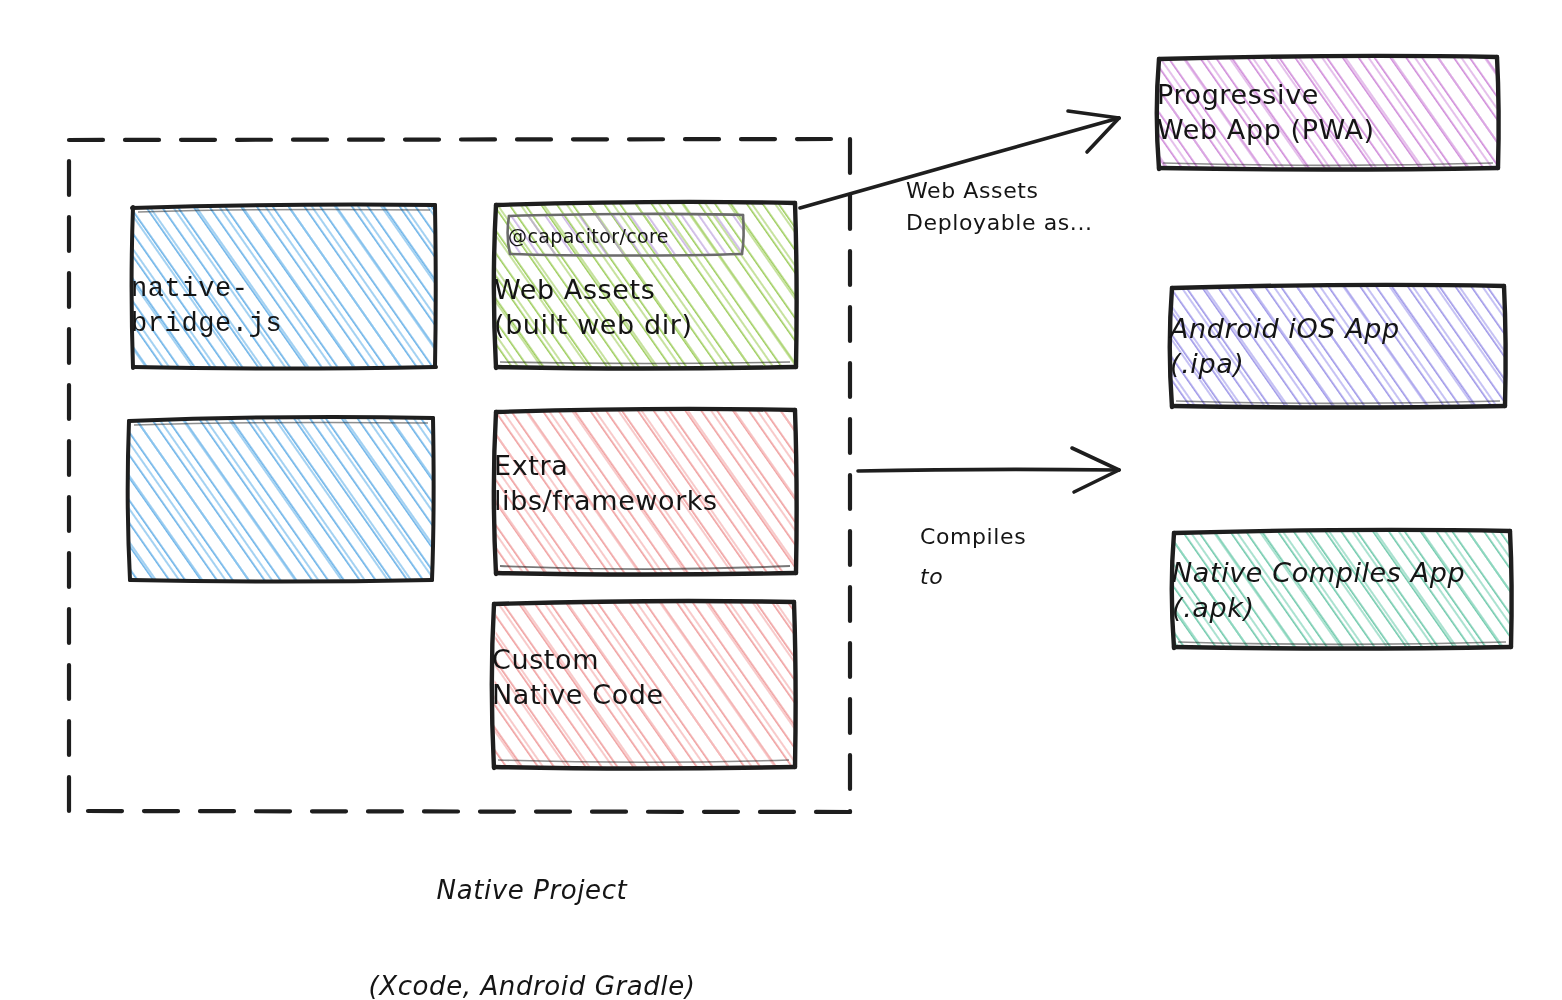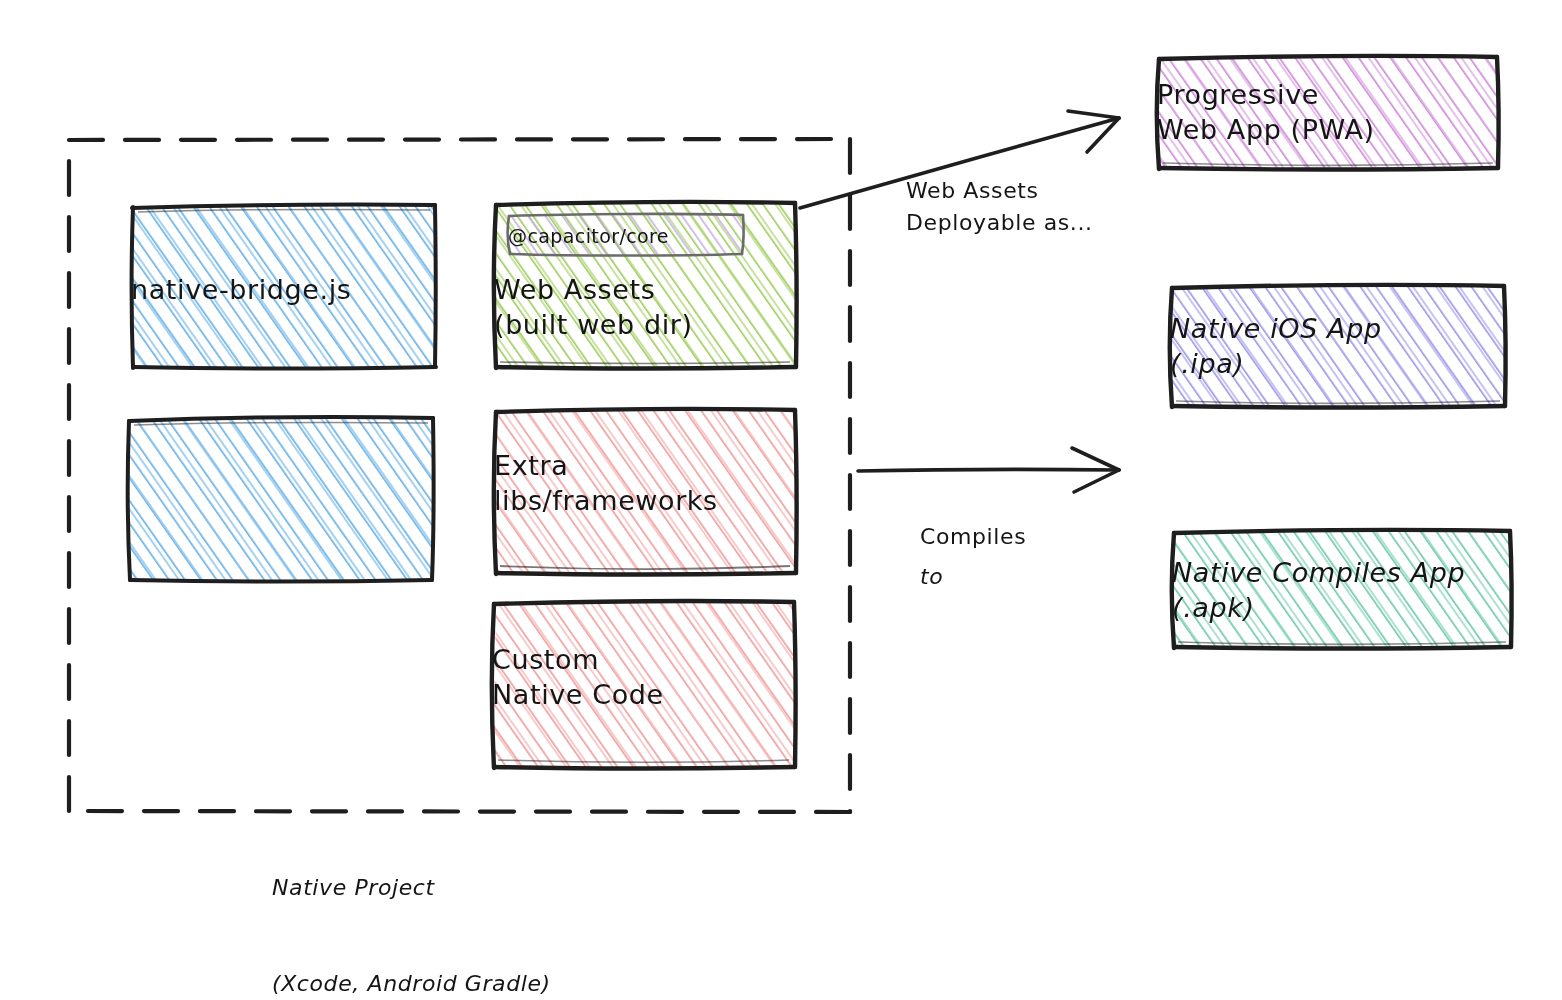--- a/index.html
+++ b/index.html
@@ -44,22 +44,22 @@
   }
   .lbl.small {
     font-size: 19px;
     letter-spacing: 0.4px;
   }
   .lbl.edge {
     font-size: 22px;
     line-height: 1.35;
   }
   .lbl.caption {
-    font-size: 22px;
-    text-align: left;
+    font-size: 26px;
+    text-align: center;
     line-height: 1.45;
   }
   .lbl.italicish {
     font-style: italic;
   }
 </style>
 </head>
 <body>
 
 <div id="canvas">
@@ -215,38 +215,38 @@
       <path d="M1119,118 L1087,152" fill="none" stroke="#1e1e1e" stroke-width="3.6" stroke-linecap="round"></path>
     </g>
 
     <g>
       <path d="M858,471 C950,469 1040,469 1119,470" fill="none" stroke="#1e1e1e" stroke-width="3.6" stroke-linecap="round"></path>
       <path d="M1119,470 L1072,448" fill="none" stroke="#1e1e1e" stroke-width="3.6" stroke-linecap="round"></path>
       <path d="M1119,470 L1074,492" fill="none" stroke="#1e1e1e" stroke-width="3.6" stroke-linecap="round"></path>
     </g>
   </svg>
 
-  <div class="lbl box" style="left:131px; top:272px; width:255px;">native-bridge.js</div>
+  <div class="lbl box" style="left:131px; top:272px; width:255px;font-family:Liberation Mono, monospace;">native-bridge.js</div>
 
 
   <div class="lbl small" style="left:508px; top:224px; width:244px;">@capacitor/core</div>
 
   <div class="lbl box" style="left:494px; top:272px; width:302px;">Web Assets
 (built web dir)</div>
 
   <div class="lbl box" style="left:494px; top:448px; width:302px;">Extra
 libs/frameworks</div>
 
   <div class="lbl box" style="left:492px; top:642px; width:303px;">Custom
 Native Code</div>
 
   <div class="lbl box" style="left:1157px; top:77px; width:342px;">Progressive
 Web App (PWA)</div>
 
-  <div class="lbl box italicish" style="left:1170px; top:311px; width:336px;">Native iOS App
+  <div class="lbl box italicish" style="left:1170px; top:311px; width:336px;">Android iOS App
 (.ipa)</div>
 
   <div class="lbl box italicish" style="left:1172px; top:555px; width:340px;">Native Compiles App
 (.apk)</div>
 
   <div class="lbl edge" style="left:906px; top:176px; width:240px;">Web Assets</div>
   <div class="lbl edge" style="left:906px; top:208px; width:240px;">Deployable as...</div>
 
   <div class="lbl edge" style="left:920px; top:522px; width:180px;">Compiles</div>
   <div class="lbl edge" style="left:920px; top:562px; width:180px;font-style:italic;">to</div>

